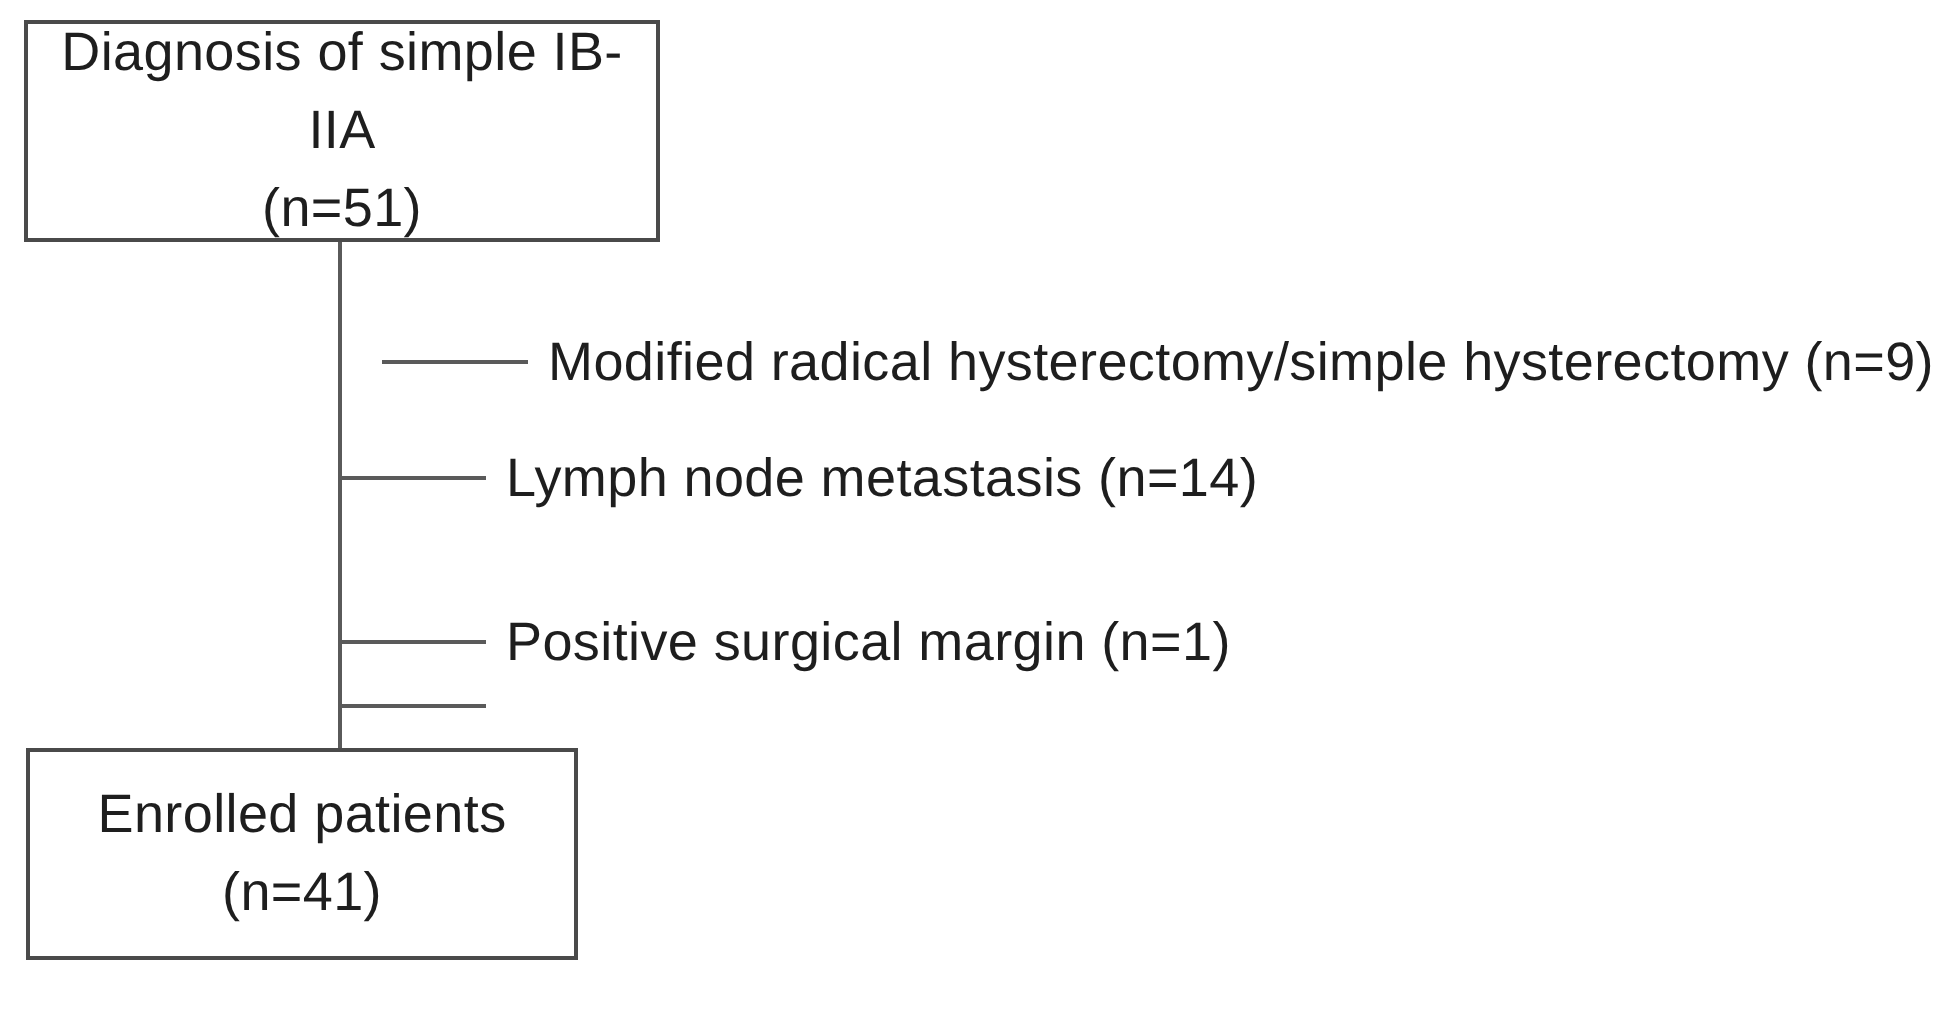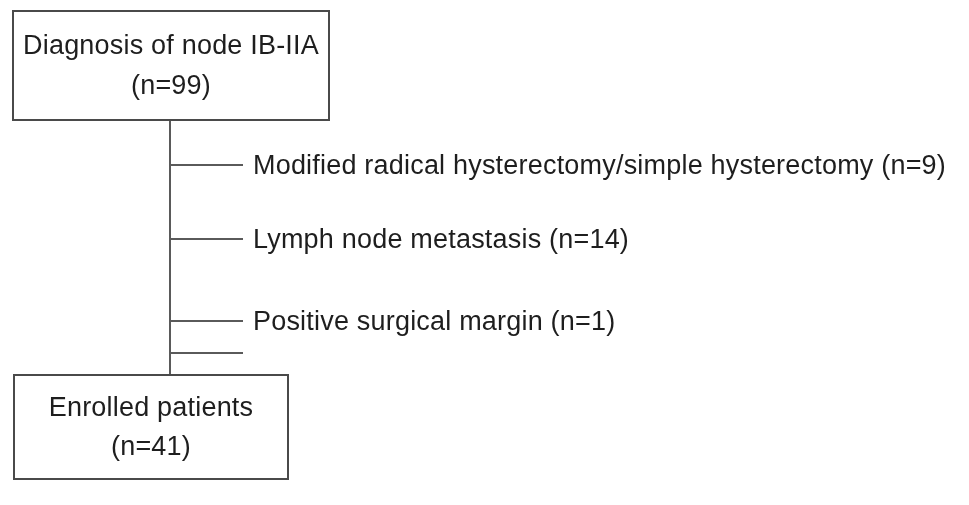--- a/index.html
+++ b/index.html
@@ -66,33 +66,33 @@
     width: 73px;
     height: 2px;
     background: var(--line-color);
     margin-right: 10px;
     flex: 0 0 auto;
   }
   .exclusion-row .label {
     font-size: 27px;
     letter-spacing: 0.2px;
   }
-  .row-0 { top: 147px; }
+  .row-0 { top: 163px; margin-left: 21px; }
   .row-1 { top: 221px; }
   .row-2 { top: 279px; margin-top: 24px; }
   .row-3 { top: 335px; }
 </style>
 </head>
 <body>
 
 <div class="canvas">
 
   <div class="node-box box-top">
-    <div>Diagnosis of node IB-IIA</div>
-    <div>(n=99)</div>
+    <div>Diagnosis of simple IB-IIA</div>
+    <div>(n=51)</div>
   </div>
 
   <div class="v-connector"></div>
 
   <div class="exclusion-row row-0">
     <div class="tick"></div>
     <span class="label">Modified radical hysterectomy/simple hysterectomy (n=9)</span>
   </div>
 
   <div class="exclusion-row row-1">

